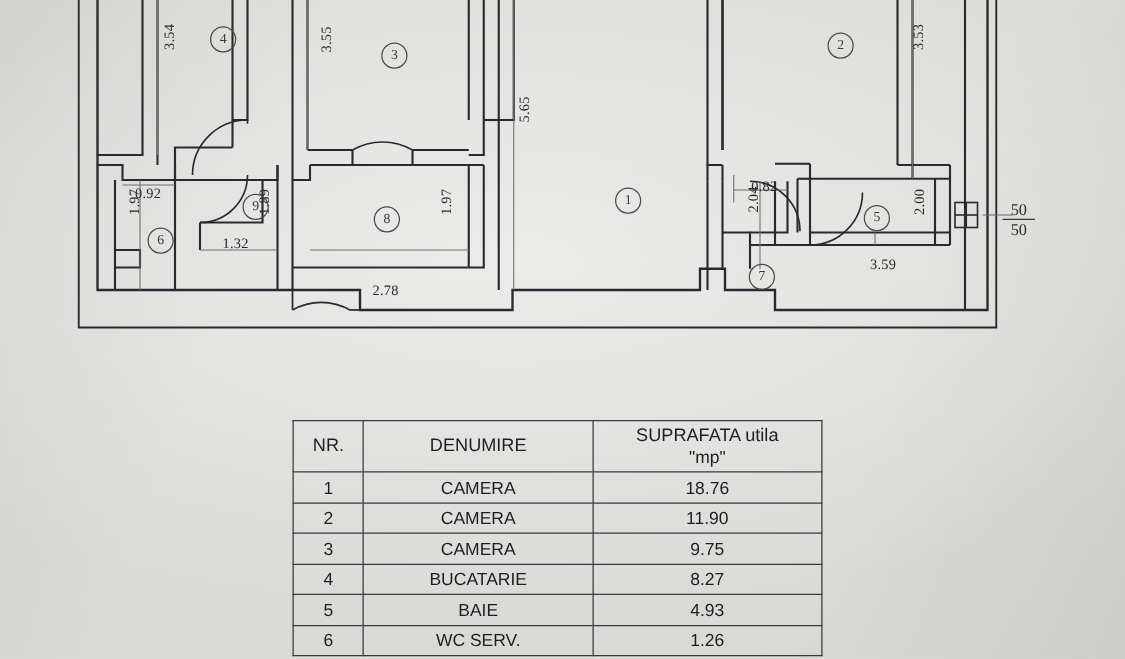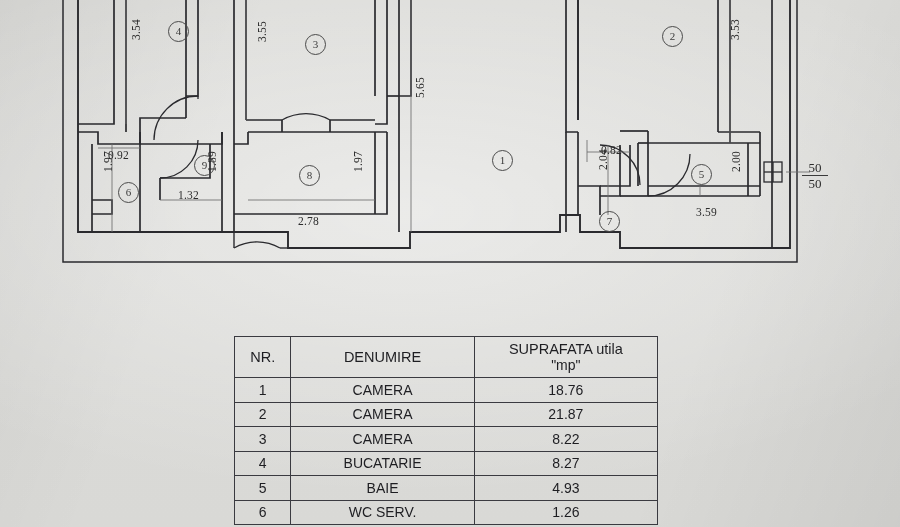--- a/index.html
+++ b/index.html
@@ -190,21 +190,21 @@
 <div class="dim-label vert" style="left:415px;top:98px;">5.65</div>
 <div class="dim-label vert" style="left:730px;top:40px;">3.53</div>
 <div class="dim-label vert" style="left:103px;top:172px;">1.97</div>
 <div class="dim-label vert" style="left:207px;top:172px;">1.89</div>
 <div class="dim-label vert" style="left:353px;top:172px;">1.97</div>
 <div class="dim-label vert" style="left:598px;top:170px;">2.04</div>
 <div class="dim-label vert" style="left:731px;top:172px;">2.00</div>
 
 <div class="dim-label" style="left:108px;top:150px;">0.92</div>
 <div class="dim-label" style="left:178px;top:190px;">1.32</div>
-<div class="dim-label" style="left:298px;top:216px;text-align:right;">2.78</div>
+<div class="dim-label" style="left:298px;top:228px;text-align:right;">2.78</div>
 <div class="dim-label" style="left:601px;top:145px;">0.82</div>
 <div class="dim-label" style="left:696px;top:207px;">3.59</div>
 
 <div class="win-note" style="left:802px;top:161px;">
   <span class="top">50</span>
   <span class="rule"></span>
   <span class="bot">50</span>
 </div>
 
 <div class="room-num" style="left:492px;top:150px;">1</div>
@@ -230,26 +230,26 @@
   </thead>
   <tbody>
     <tr>
       <td>1</td>
       <td>CAMERA</td>
       <td>18.76</td>
     </tr>
     <tr>
       <td>2</td>
       <td>CAMERA</td>
-      <td>21.87</td>
+      <td>11.90</td>
     </tr>
     <tr>
       <td>3</td>
       <td>CAMERA</td>
-      <td>8.22</td>
+      <td>9.75</td>
     </tr>
     <tr>
       <td>4</td>
       <td>BUCATARIE</td>
       <td>8.27</td>
     </tr>
     <tr>
       <td>5</td>
       <td>BAIE</td>
       <td>4.93</td>

